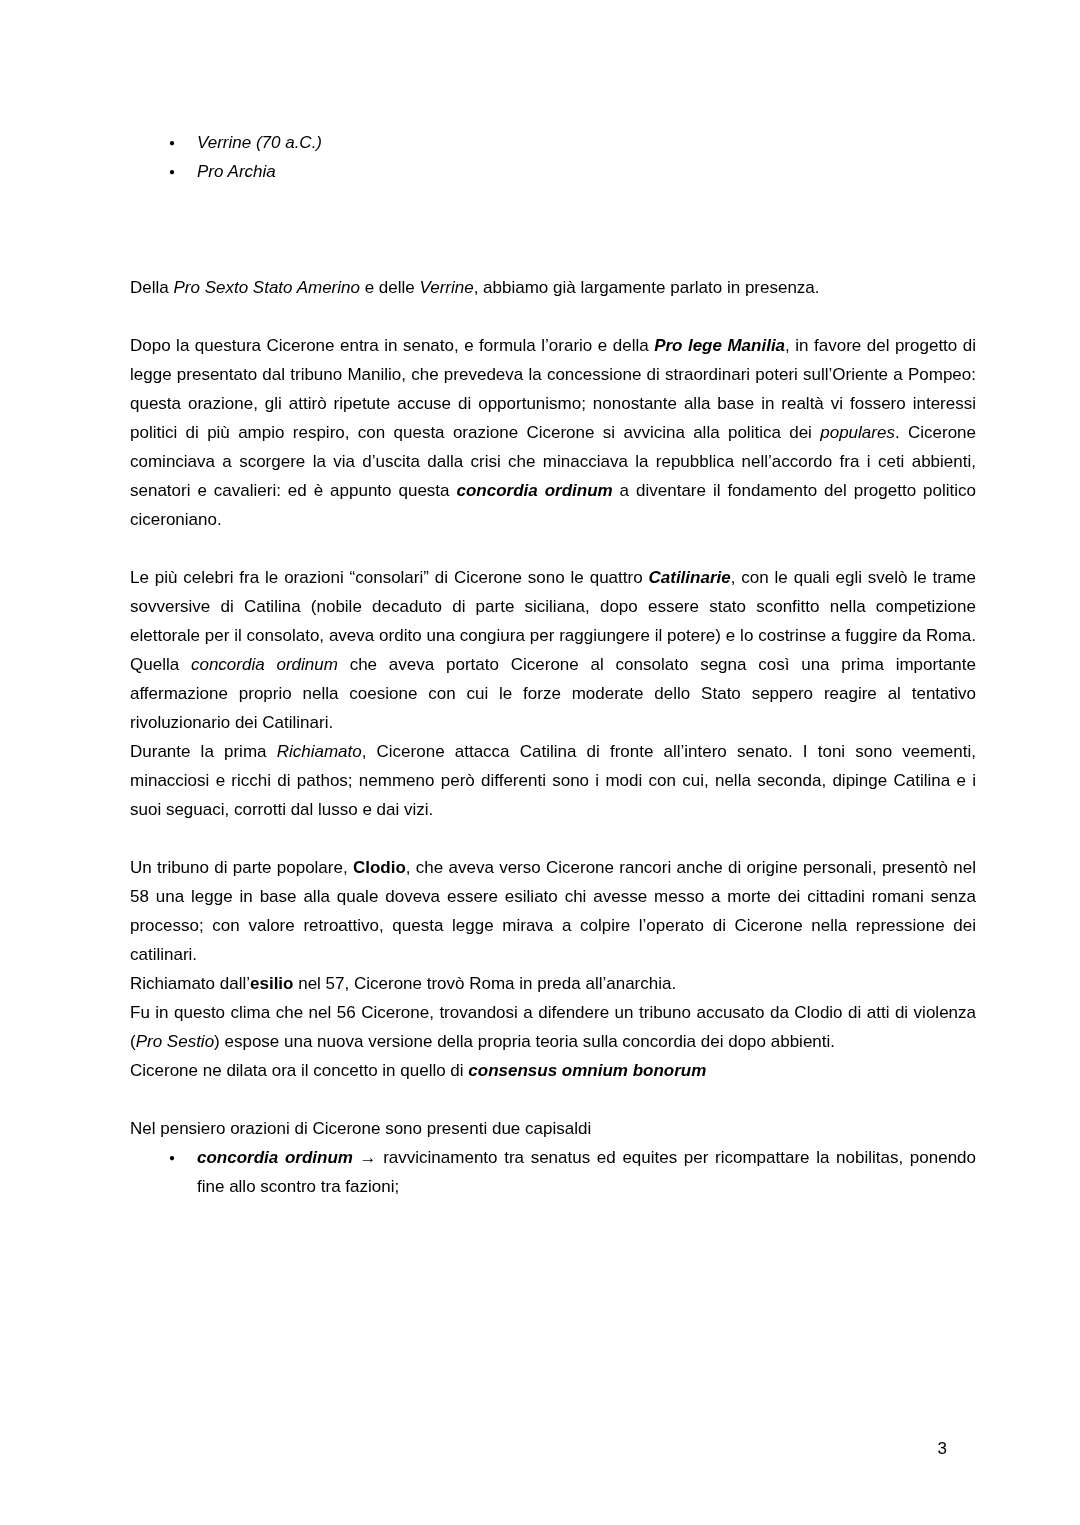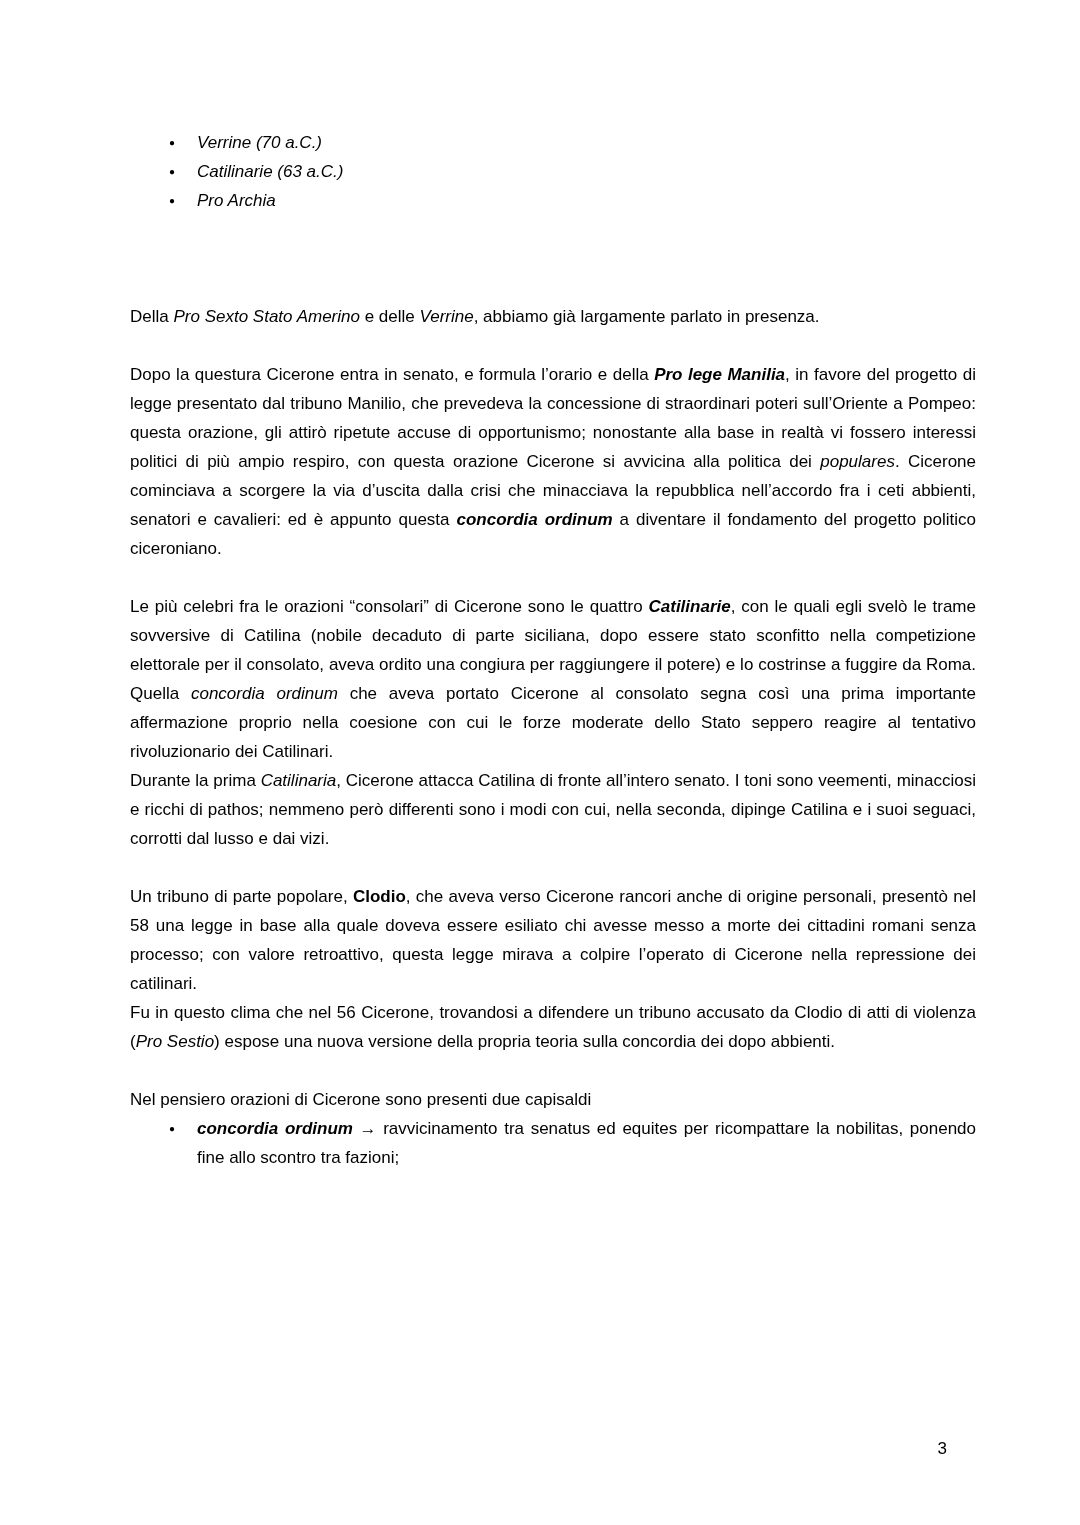--- a/index.html
+++ b/index.html
@@ -57,28 +57,29 @@
     color: #000000;
   }
 </style>
 </head>
 <body>
 
 <div class="page">
   <div class="content">
       <ul class="bullet-list">
         <li><span class="run i">Verrine (70 a.C.)</span></li>
-        <li><span class="run i">Catilinarie (63 a.C.)</span></li>
         <li><span class="run i">Pro Archia</span></li>
       </ul>
       <p class="para gap-large"><span class="run n">Della </span><span class="run i">Pro Sexto Stato Amerino</span><span class="run n"> e delle </span><span class="run i">Verrine</span><span class="run n">, abbiamo già largamente parlato in presenza.</span></p>
       <p class="para gap-small"><span class="run n">Dopo la questura Cicerone entra in senato, e formula l’orario e della </span><span class="run bi">Pro lege Manilia</span><span class="run n">, in favore del progetto di legge presentato dal tribuno Manilio, che prevedeva la concessione di straordinari poteri sull’Oriente a Pompeo: questa orazione, gli attirò ripetute accuse di opportunismo; nonostante alla base in realtà vi fossero interessi politici di più ampio respiro, con questa orazione Cicerone si avvicina alla politica dei </span><span class="run i">populares</span><span class="run n">. Cicerone cominciava a scorgere la via d’uscita dalla crisi che minacciava la repubblica nell’accordo fra i ceti abbienti, senatori e cavalieri: ed è appunto questa </span><span class="run bi">concordia ordinum</span><span class="run n"> a diventare il fondamento del progetto politico ciceroniano.</span></p>
       <p class="para gap-small"><span class="run n">Le più celebri fra le orazioni “consolari” di Cicerone sono le quattro </span><span class="run bi">Catilinarie</span><span class="run n">, con le quali egli svelò le trame sovversive di Catilina (nobile decaduto di parte siciliana, dopo essere stato sconfitto nella competizione elettorale per il consolato, aveva ordito una congiura per raggiungere il potere) e lo costrinse a fuggire da Roma. Quella </span><span class="run i">concordia ordinum</span><span class="run n"> che aveva portato Cicerone al consolato segna così una prima importante affermazione proprio nella coesione con cui le forze moderate dello Stato seppero reagire al tentativo rivoluzionario dei Catilinari.</span></p>
-      <p class="para"><span class="run n">Durante la prima </span><span class="run i">Catilinaria</span><span class="run n">, Cicerone attacca Catilina di fronte all’intero senato. I toni sono veementi, minacciosi e ricchi di pathos; nemmeno però differenti sono i modi con cui, nella seconda, dipinge Catilina e i suoi seguaci, corrotti dal lusso e dai vizi.</span></p>
+      <p class="para"><span class="run n">Durante la prima </span><span class="run i">Richiamato</span><span class="run n">, Cicerone attacca Catilina di fronte all’intero senato. I toni sono veementi, minacciosi e ricchi di pathos; nemmeno però differenti sono i modi con cui, nella seconda, dipinge Catilina e i suoi seguaci, corrotti dal lusso e dai vizi.</span></p>
       <p class="para gap-small"><span class="run n">Un tribuno di parte popolare, </span><span class="run b">Clodio</span><span class="run n">, che aveva verso Cicerone rancori anche di origine personali, presentò nel 58 una legge in base alla quale doveva essere esiliato chi avesse messo a morte dei cittadini romani senza processo; con valore retroattivo, questa legge mirava a colpire l’operato di Cicerone nella repressione dei catilinari.</span></p>
+      <p class="para"><span class="run n">Richiamato dall’</span><span class="run b">esilio</span><span class="run n"> nel 57, Cicerone trovò Roma in preda all’anarchia.</span></p>
       <p class="para"><span class="run n">Fu in questo clima che nel 56 Cicerone, trovandosi a difendere un tribuno accusato da Clodio di atti di violenza (</span><span class="run i">Pro Sestio</span><span class="run n">) espose una nuova versione della propria teoria sulla concordia dei dopo abbienti.</span></p>
+      <p class="para"><span class="run n">Cicerone ne dilata ora il concetto in quello di </span><span class="run bi">consensus omnium bonorum</span></p>
       <p class="para gap-small"><span class="run n">Nel pensiero orazioni di Cicerone sono presenti due capisaldi</span></p>
       <ul class="bullet-list">
         <li><span class="run bi">concordia ordinum</span><span class="run n"> → ravvicinamento tra senatus ed equites per ricompattare la nobilitas, ponendo fine allo scontro tra fazioni;</span></li>
       </ul>
     </div>
   <div class="page-number">3</div>
 </div>
 
 </body></html>

